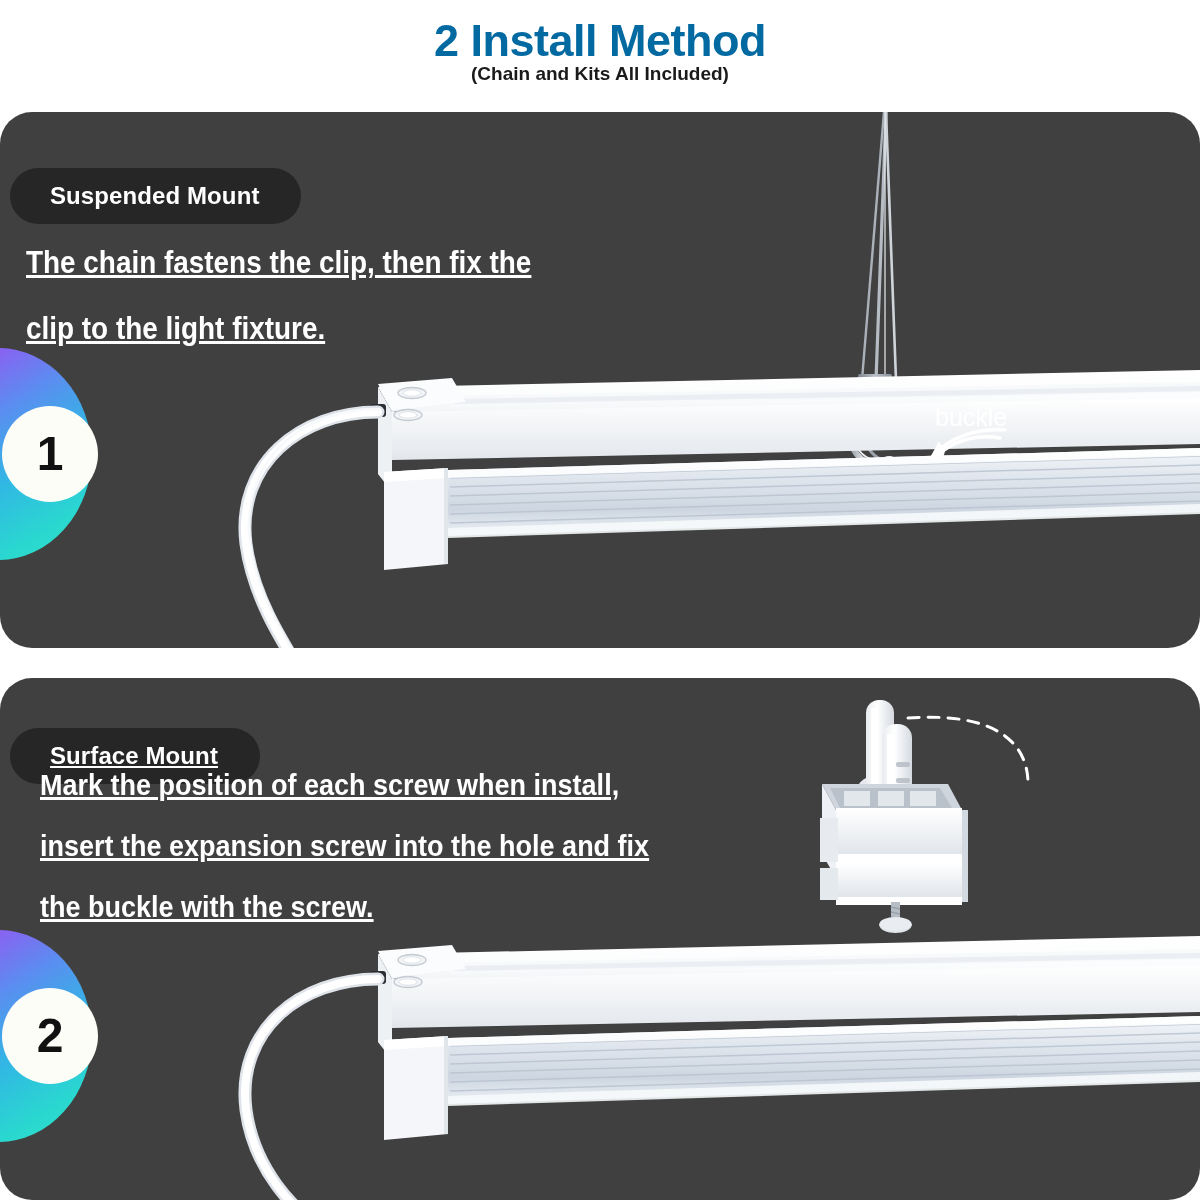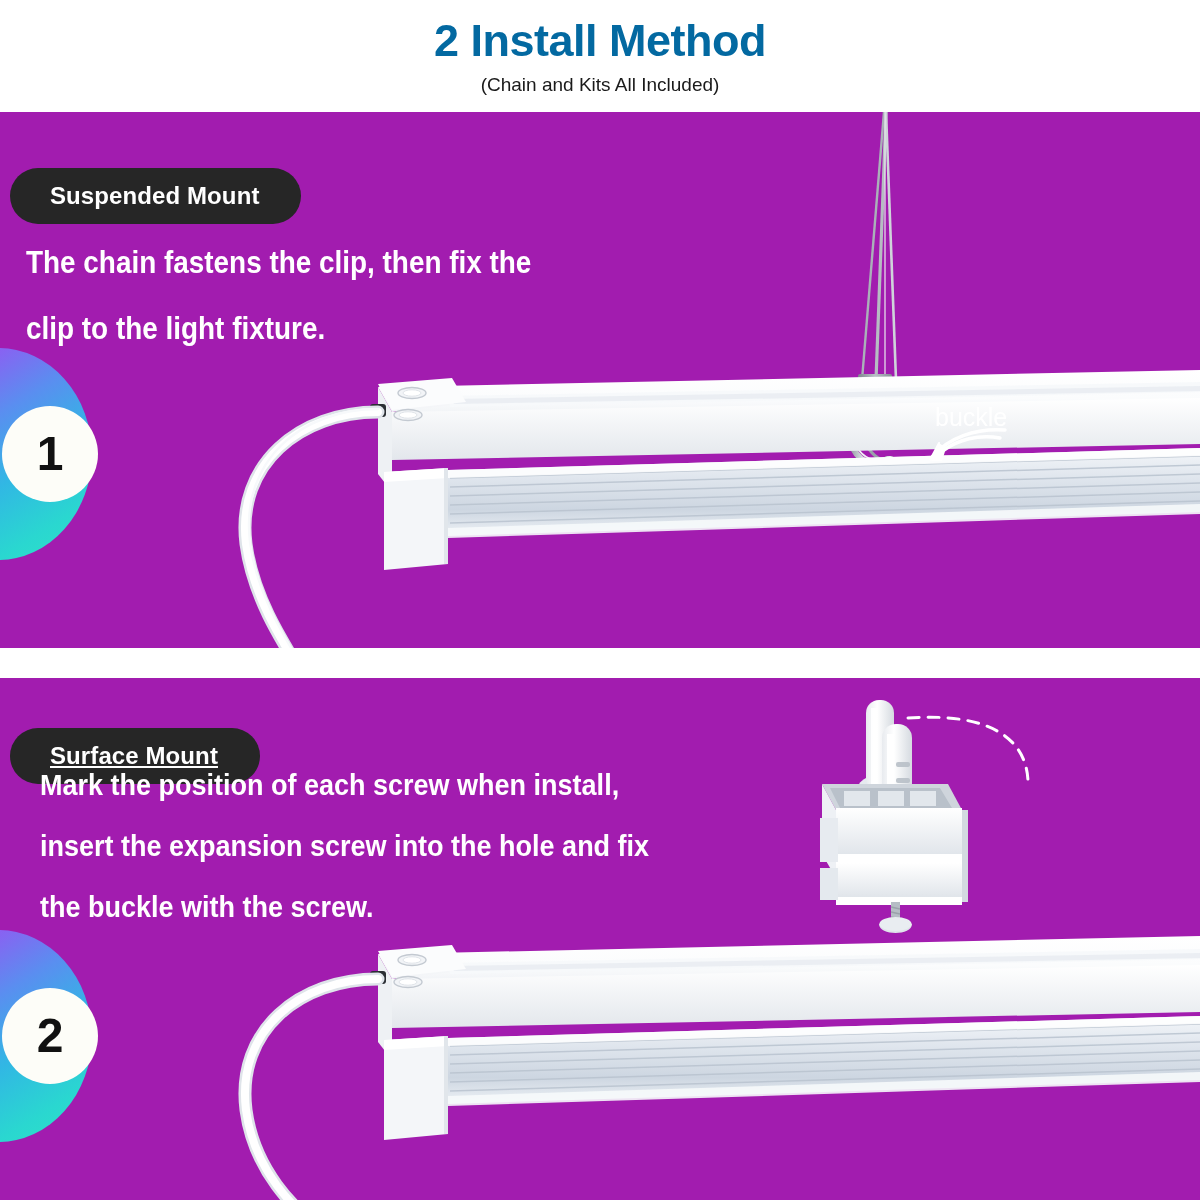--- a/index.html
+++ b/index.html
@@ -16,46 +16,46 @@
   .header {
     position: absolute; left: 0; top: 0; width: 1200px; height: 112px;
     display: flex; flex-direction: column; align-items: center; justify-content: flex-start;
     padding-top: 18px; background: #fff;
   }
   .header-title {
     font-size: 45px; font-weight: bold; color: #0369a1; letter-spacing: -0.5px;
     line-height: 1.0; white-space: nowrap;
   }
   .header-sub {
-    font-size: 19px; font-weight: normal; color: #1a1a1a;
-    margin-top: 11px; white-space: nowrap;
+    font-size: 19px; font-weight: bold; color: #1a1a1a;
+    white-space: nowrap;
   }
 
   
   .panel {
     position: absolute; left: 0; width: 1200px;
-    background: #a21caf; overflow: hidden;
+    background: #404040; overflow: hidden; border-radius: 32px;
   }
   #panel-1 { top: 112px; height: 536px; }
   #panel-2 { top: 678px; height: 522px; }
 
   
   .pill {
     position: absolute; background: #262626; color: #fff;
     border-radius: 999px; display: flex; align-items: center;
     padding: 0 42px 0 40px; height: 56px; z-index: 6;
   }
   .pill-label { font-size: 24px; font-weight: bold; letter-spacing: 0.1px; white-space: nowrap; }
   #pill-1 { left: 10px; top: 56px; }
   #pill-2 { left: 10px; top: 50px; text-decoration: underline; }
 
   
   .desc {
     position: absolute; z-index: 6; color: #ffffff;
-    font-weight: bold; line-height: 1.0;
+    font-weight: bold; line-height: 1.0; text-decoration: underline;
   }
   #desc-1 { left: 26px; top: 135px; width: 620px; }
   #desc-2 { left: 40px; top: 92px; width: 680px; }
   .desc-line {
     display: block; white-space: nowrap;
     transform: scaleX(0.90); transform-origin: left center;
   }
   #desc-1 .desc-line { font-size: 31px; margin-bottom: 35px; }
   #desc-2 .desc-line { font-size: 30px; margin-bottom: 31px; }
 

